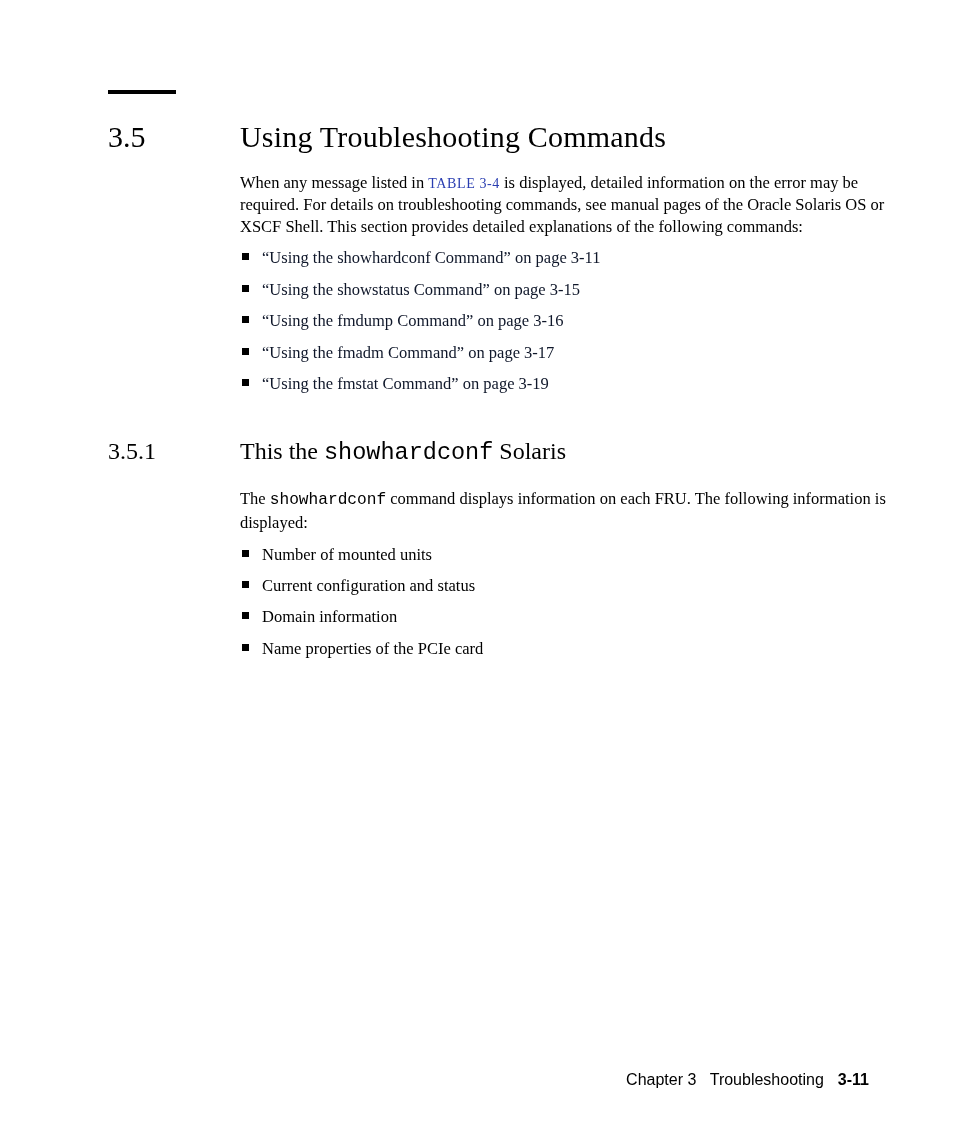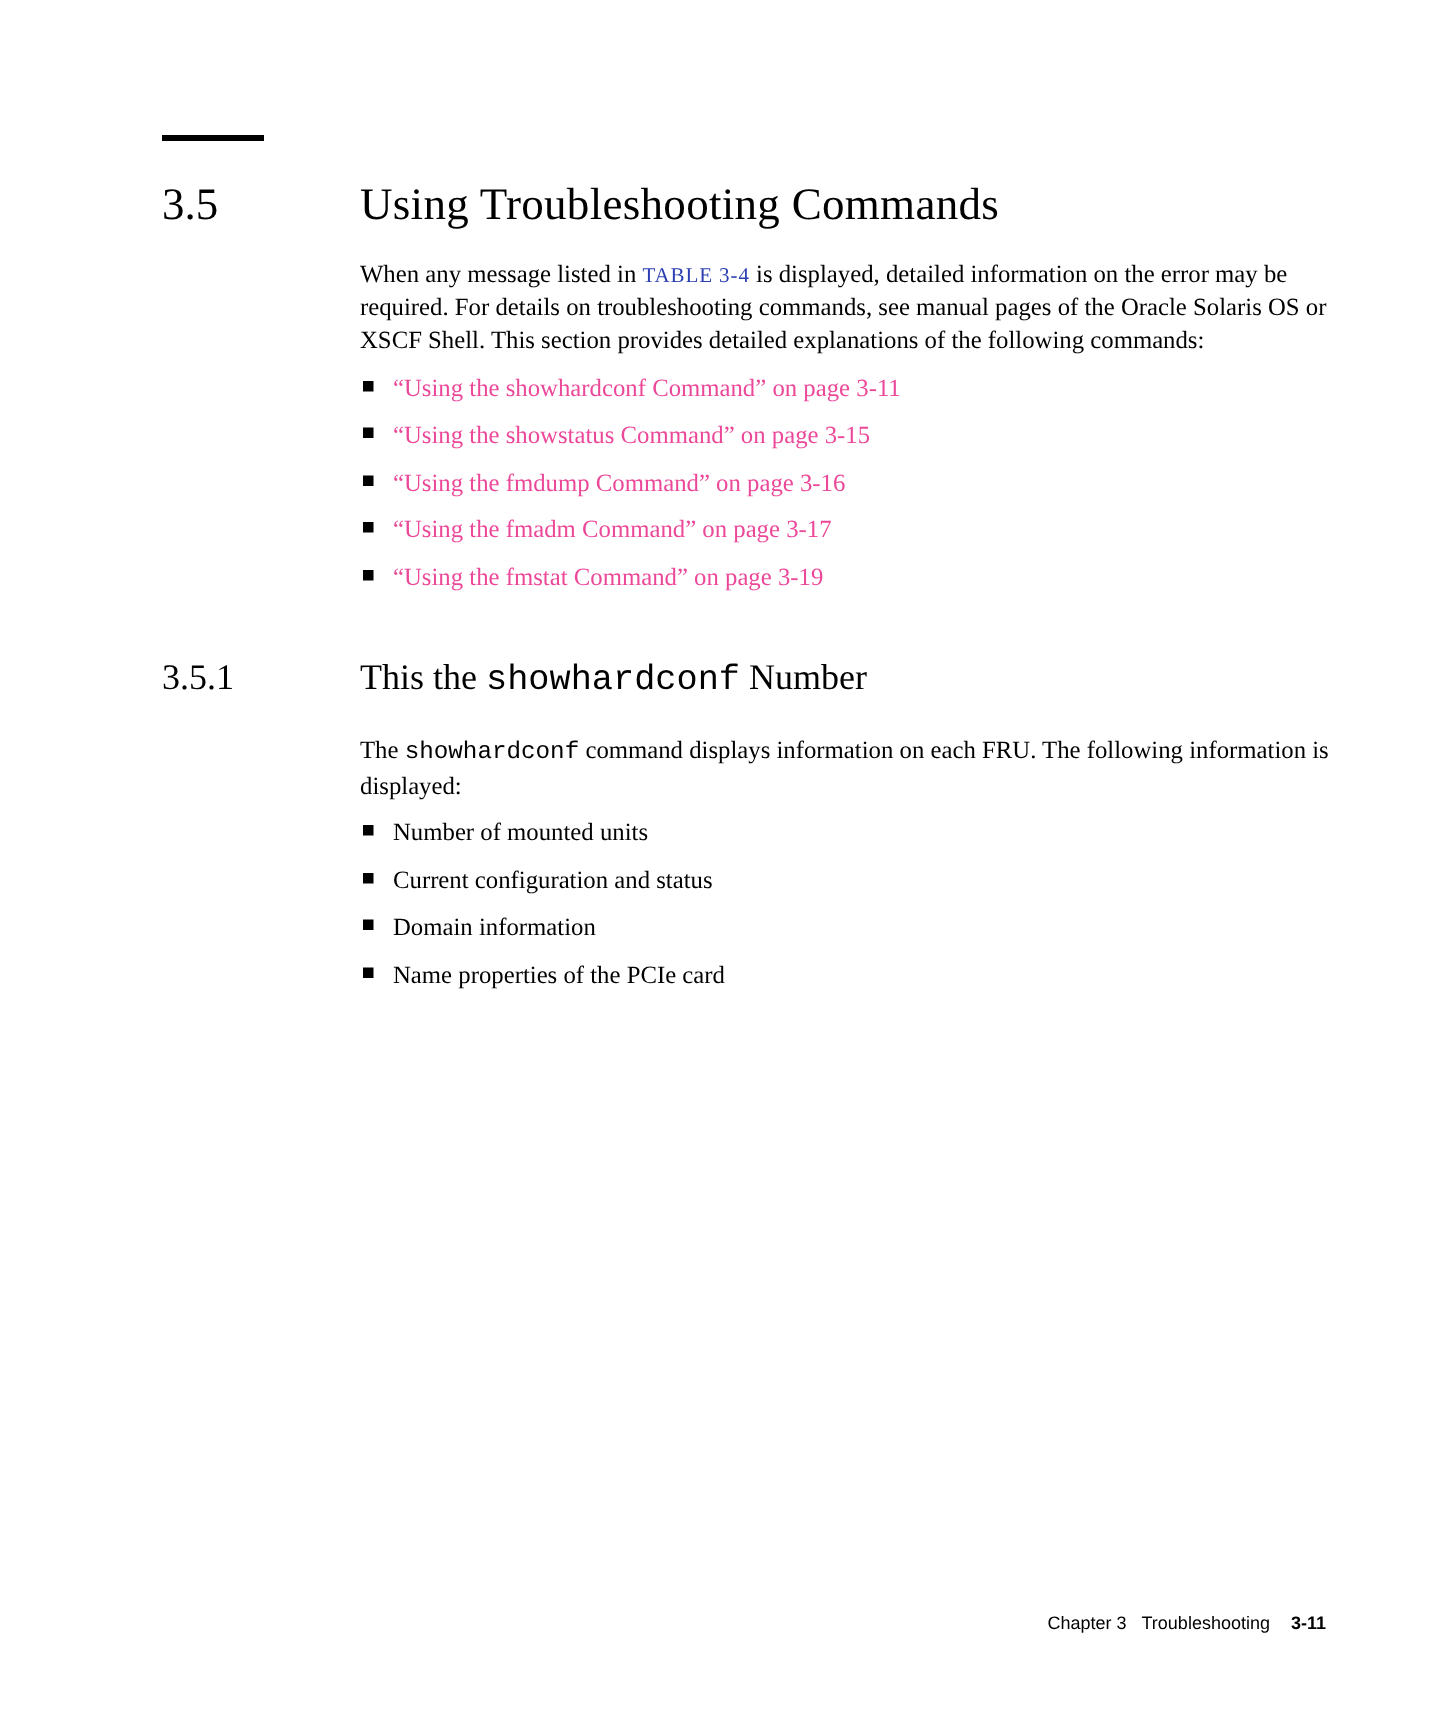--- a/index.html
+++ b/index.html
@@ -71,21 +71,21 @@
   ul.linklist li::before, ul.plainlist li::before {
     content: "";
     position: absolute;
     left: 2px;
     top: 6px;
     width: 7px;
     height: 7px;
     background: #000;
   }
   ul.linklist li a {
-    color: #ec4899;
+    color: #0f172a;
     text-decoration: none;
     cursor: pointer;
   }
   .sec2 {
     margin-top: 44px;
   }
   .h2-num {
     width: 132px;
     flex: 0 0 132px;
     font-size: 24px;
@@ -95,22 +95,22 @@
     font-size: 24px;
     font-weight: 400;
   }
   code.mono, .mono {
     font-family: "Courier New", Courier, monospace;
     font-size: 0.98em;
   }
   .footer {
     position: absolute;
     bottom: 56px;
-    right: 70px;
-    font-size: 12px;
+    right: 85px;
+    font-size: 16px;
     font-family: "Helvetica Neue", Helvetica, Arial, sans-serif;
   }
   .footer .pg {
     font-weight: 700;
     margin-left: 14px;
   }
 </style>
 </head>
 <body>
 
@@ -134,21 +134,21 @@
       <li><a>“Using the fmdump Command” on page 3-16</a></li>
       <li><a>“Using the fmadm Command” on page 3-17</a></li>
       <li><a>“Using the fmstat Command” on page 3-19</a></li>
     </ul>
   </div>
 
   <div class="sec2">
     <div class="h2-row">
       <div class="h2-num">3.5.1</div>
       <div class="h2-title">
-        <span>This the </span><code class="mono">showhardconf</code><span> Number</span>
+        <span>This the </span><code class="mono">showhardconf</code><span> Solaris</span>
       </div>
     </div>
 
     <div class="body-col" style="margin-top:22px;">
       <p class="para">
         <span>The </span><code class="mono">showhardconf</code><span> command displays information on each FRU. The following information is displayed:</span>
       </p>
       <ul class="plainlist">
         <li><span>Number of mounted units</span></li>
         <li><span>Current configuration and status</span></li>

